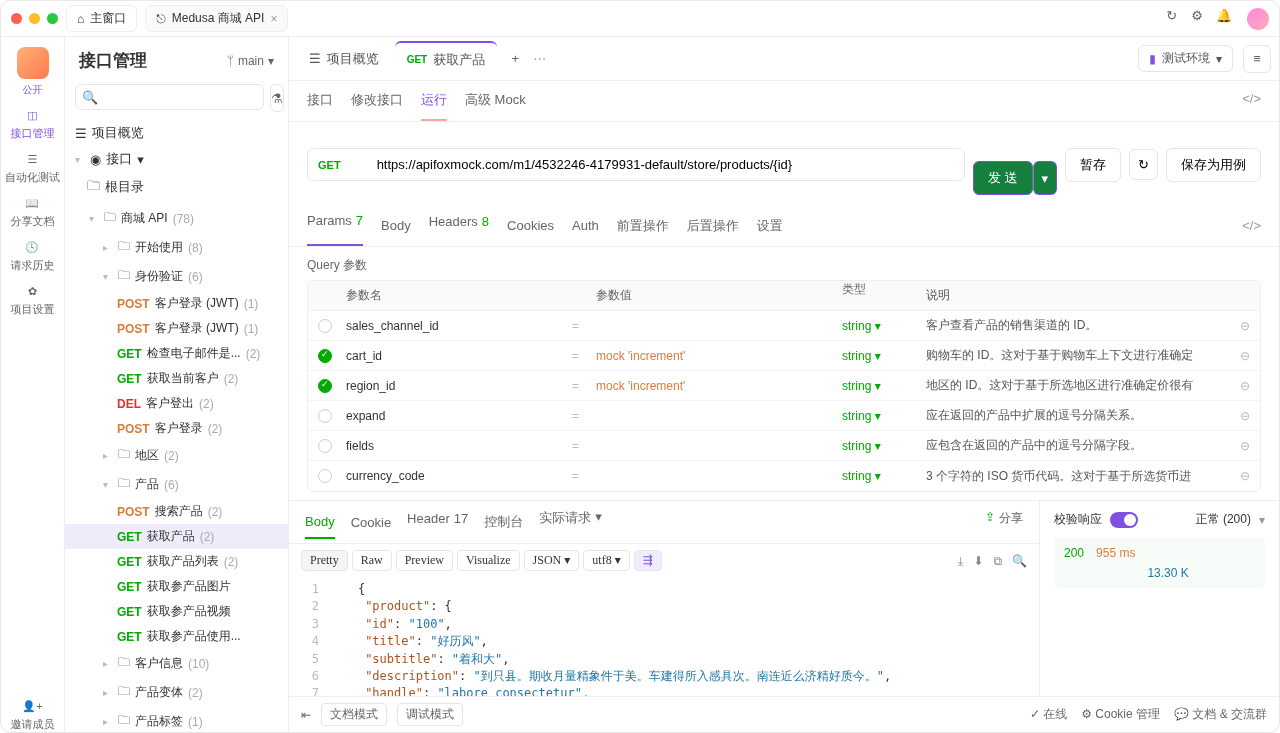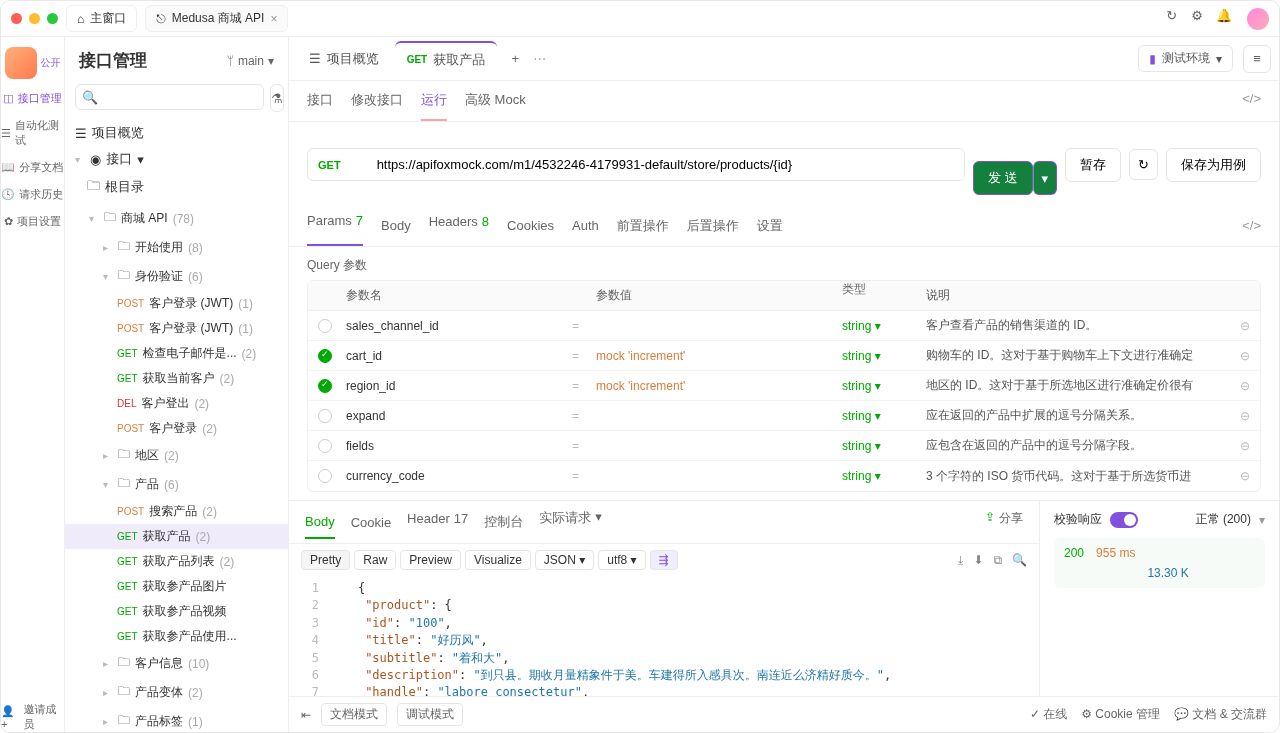--- a/index.html
+++ b/index.html
@@ -9,38 +9,38 @@
 .traffic { display: flex; gap: 7px; }
 .traffic span { width: 11px; height: 11px; border-radius: 50%; }
 .tr-red { background: #ff5f56; } .tr-ylw { background: #ffbd2e; } .tr-grn { background: #27c93f; }
 .tab-pill { display: flex; align-items: center; gap: 6px; padding: 4px 10px; border-radius: 6px; border: 1px solid #eee; font-size: 12px; }
 .tab-pill.active { background: #fafafa; }
 .tab-close { color: #999; cursor: pointer; }
 .titlebar-right { margin-left: auto; display: flex; gap: 14px; color: #666; }
 .avatar { width: 22px; height: 22px; border-radius: 50%; background: linear-gradient(135deg,#f8d,#fab); }
 .main { display: flex; flex: 1; overflow: hidden; }
 .iconbar { width: 64px; border-right: 1px solid #eee; display: flex; flex-direction: column; align-items: center; padding-top: 10px; gap: 12px; font-size: 11px; color: #666; }
-.iconbar .item { display: flex; align-items: center; gap: 4px; cursor: pointer; }
+.iconbar .item { display: flex; flex-direction: column; align-items: center; gap: 4px; cursor: pointer; }
 .iconbar .item.sel { color: #8250df; }
 .fox { width: 32px; height: 32px; background: linear-gradient(135deg,#ffb07a,#ff7a4d); border-radius: 8px; }
 .badge-public { font-size: 10px; color: #8250df; }
 .sidebar { width: 224px; border-right: 1px solid #eee; display: flex; flex-direction: column; overflow: hidden; }
 .sidebar-hdr { display: flex; align-items: center; justify-content: space-between; padding: 12px 14px 8px; }
 .sidebar-hdr h2 { font-size: 17px; font-weight: 600; }
 .branch { font-size: 12px; color: #666; display: flex; align-items: center; gap: 4px; }
 .searchrow { display: flex; gap: 6px; padding: 4px 10px 8px; }
 .searchrow input { flex: 1; border: 1px solid #e5e5e5; border-radius: 6px; padding: 5px 8px 5px 24px; font-size: 12px; }
 .searchbox { position: relative; flex: 1; }
 .searchbox .ico { position: absolute; left: 7px; top: 6px; color: #aaa; }
 .iconbtn { width: 28px; height: 28px; border: 1px solid #e5e5e5; border-radius: 6px; display: flex; align-items: center; justify-content: center; color: #666; cursor: pointer; }
 .tree { flex: 1; overflow-y: auto; font-size: 12px; padding: 2px 0; }
 .tree-item { display: flex; align-items: center; gap: 5px; padding: 4px 8px; cursor: pointer; white-space: nowrap; }
 .tree-item.sel { background: #f0ebfa; }
 .tree-item .count { color: #aaa; }
-.tree-item .m { font-size: 10px; font-weight: 400; }
+.tree-item .m { font-size: 12px; font-weight: 700; }
 .m-get { color: #0a0; } .m-post { color: #d97d3d; } .m-del { color: #d33; }
 .chev { color: #bbb; font-size: 10px; width: 10px; }
 .content { flex: 1; display: flex; flex-direction: column; overflow: hidden; }
 .tabsrow { display: flex; align-items: center; border-bottom: 1px solid #eee; padding: 0 8px; gap: 4px; height: 44px; }
 .doctab { display: flex; align-items: center; gap: 6px; padding: 8px 12px; font-size: 13px; color: #555; cursor: pointer; border-radius: 6px 6px 0 0; }
 .doctab.active { background: #fff; border-top: 2px solid #8250df; }
 .doctab .m { font-size: 10px; font-weight: 700; }
 .tabsrow-right { margin-left: auto; display: flex; align-items: center; gap: 10px; }
 .envpill { border: 1px solid #e5e5e5; border-radius: 6px; padding: 4px 10px; font-size: 12px; color: #555; display: flex; align-items: center; gap: 6px; }
 .subtabs { display: flex; gap: 18px; padding: 10px 18px 0; border-bottom: 1px solid #eee; font-size: 13px; }
@@ -72,21 +72,21 @@
 .checkcirc { width: 14px; height: 14px; border: 1.5px solid #ccc; border-radius: 50%; }
 .checkcirc.on { border-color: #0a0; background: #0a0; position: relative; }
 .checkcirc.on::after { content: "✓"; color: #fff; font-size: 9px; position: absolute; top: -1px; left: 2px; }
 .responsplit { display: flex; flex: 1; border-top: 1px solid #eee; overflow: hidden; margin-top: 8px; }
 .respleft { flex: 1; display: flex; flex-direction: column; overflow: hidden; }
 .resptabs { display: flex; gap: 16px; padding: 8px 16px 0; border-bottom: 1px solid #eee; font-size: 13px; align-items: center; }
 .resptabs span { padding-bottom: 8px; color: #666; cursor: pointer; display: flex; gap: 4px; }
 .resptabs span.active { color: #0a0; border-bottom: 2px solid #0a0; }
 .resptabs .share { margin-left: auto; color: #0a0; font-size: 12px; }
 .resptool { display: flex; gap: 4px; padding: 6px 12px; align-items: center; font-size: 12px; }
-.resptool .seg { border: 1px solid #e5e5e5; border-radius: 4px; padding: 2px 8px; cursor: pointer; }
+.resptool .seg { border: 1px solid #e5e5e5; border-radius: 4px; padding: 2px 8px; cursor: pointer; font-family: Liberation Serif, serif; }
 .resptool .seg.active { background: #f5f5f5; }
 .resptool .right { margin-left: auto; display: flex; gap: 10px; color: #888; }
 .code { flex: 1; overflow: auto; font-family: Menlo, monospace; font-size: 12px; padding: 4px 0; line-height: 1.45; }
 .code .ln { display: flex; }
 .code .num { width: 40px; text-align: right; color: #bbb; padding-right: 10px; user-select: none; }
 .code .k { color: #a52; } .code .s { color: #27a; } .code .b { color: #27a; }
 .respright { width: 240px; border-left: 1px solid #eee; padding: 10px 14px; font-size: 12px; }
 .respright .toprow { display: flex; align-items: center; gap: 8px; margin-bottom: 10px; }
 .toggle { width: 28px; height: 16px; background: #8250df; border-radius: 8px; position: relative; }
 .toggle::after { content: ""; width: 12px; height: 12px; background: #fff; border-radius: 50%; position: absolute; top: 2px; right: 2px; }

